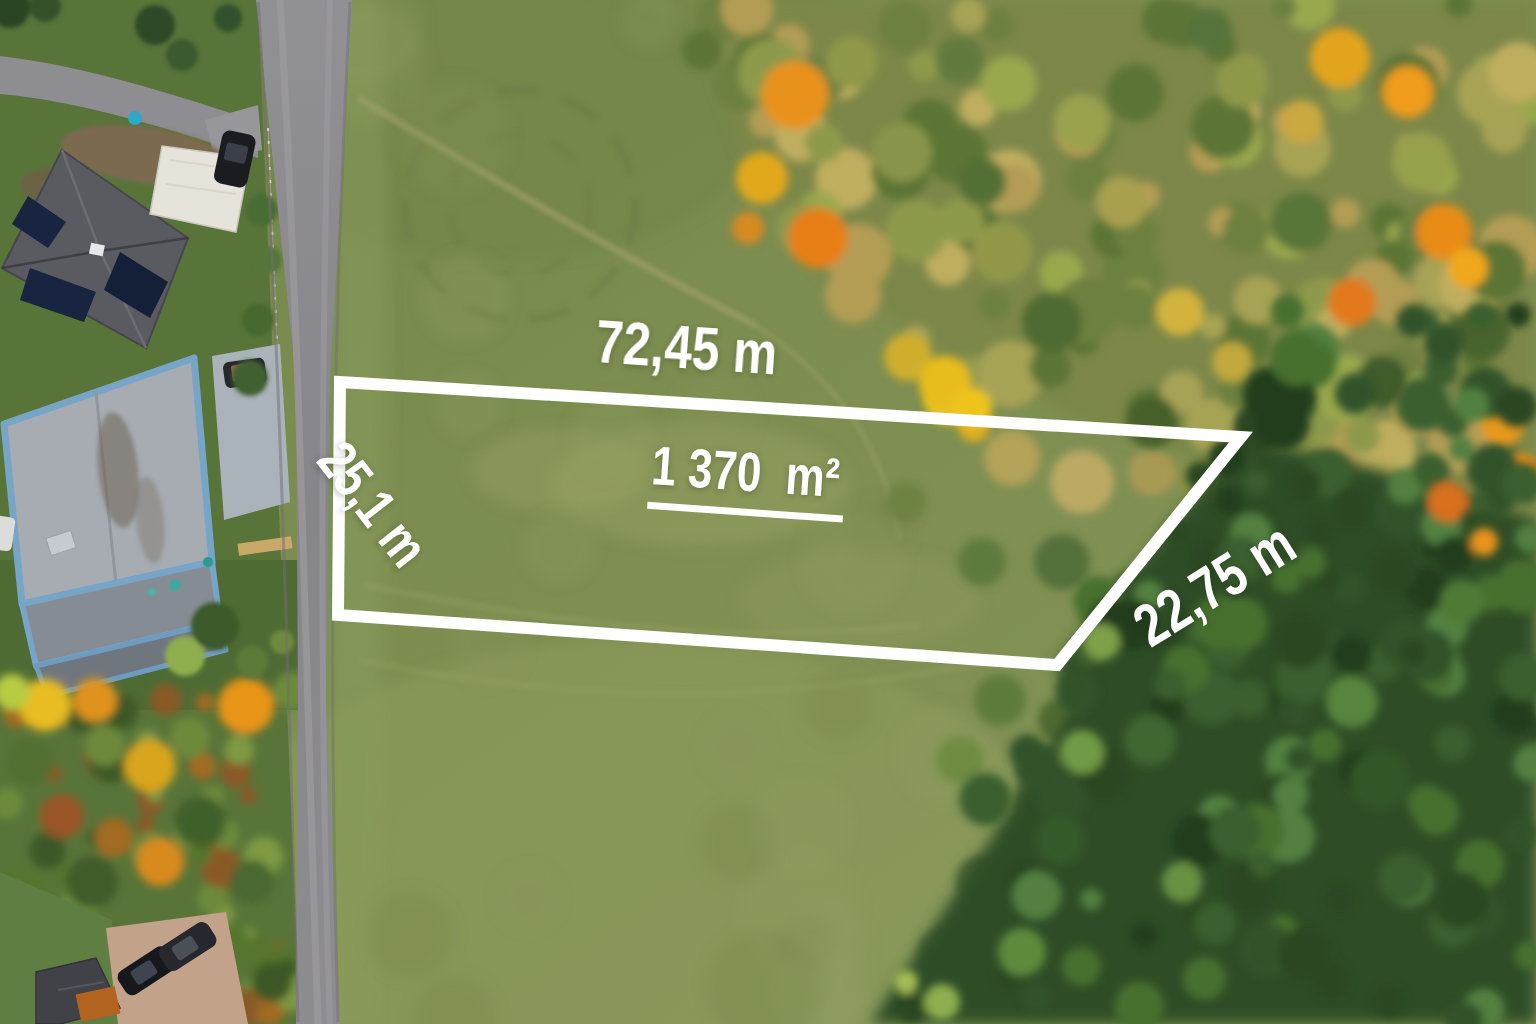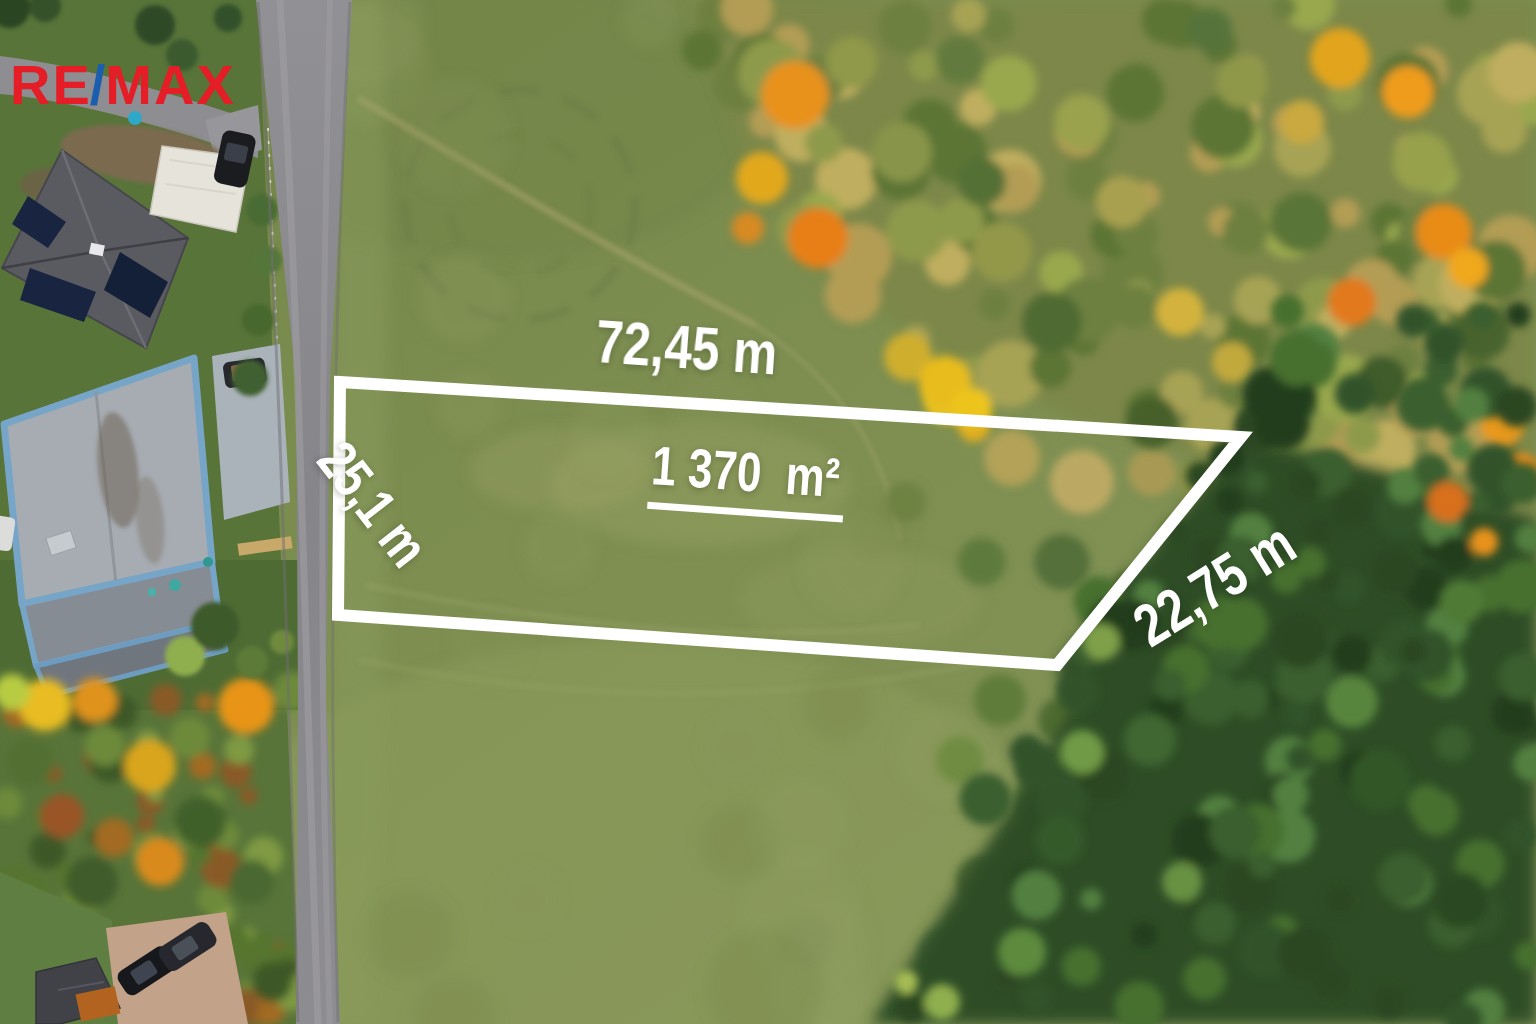--- a/index.html
+++ b/index.html
@@ -639,17 +639,14 @@
   </g>
 
   <polygon points="340,382 1241,437 1057,665 338,615" fill="none" stroke="#ffffff" stroke-width="12" stroke-linejoin="miter"></polygon>
 </svg>
 
 <div class="lbl" id="lbl-top">72,45 m</div>
 <div class="lbl" id="lbl-area">1 370  m²</div>
 <div class="lbl" id="lbl-left">25,1 m</div>
 <div class="lbl" id="lbl-right">22,75 m</div>
 
-<div id="logo">
-  <span class="re">RE</span><span class="slash">/</span><span class="max">MAX</span>
+
 </div>
 
-</div>
-
 </body></html>

